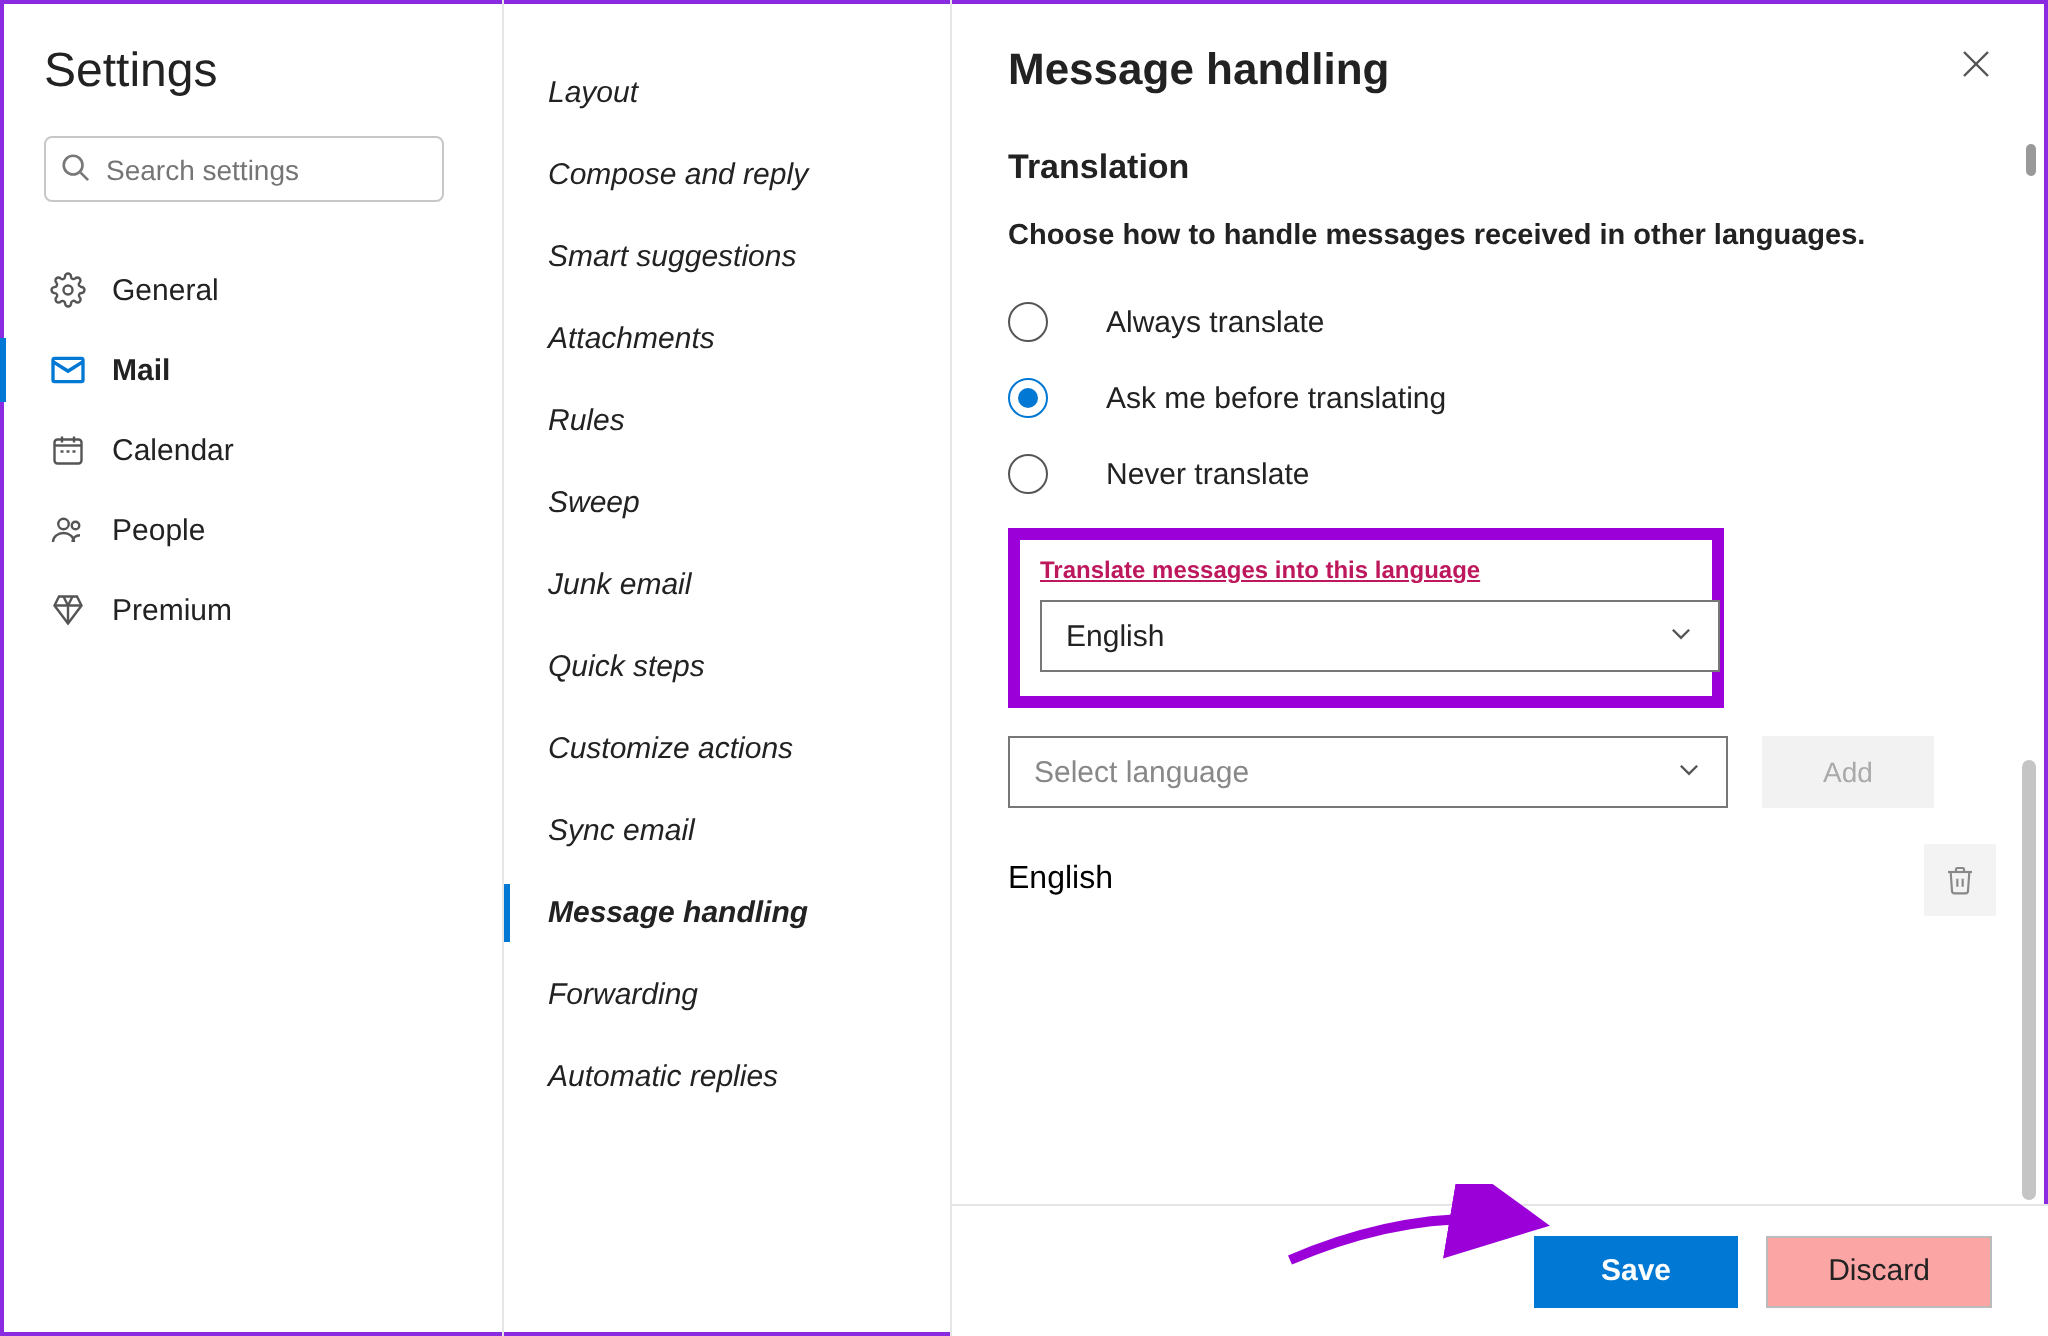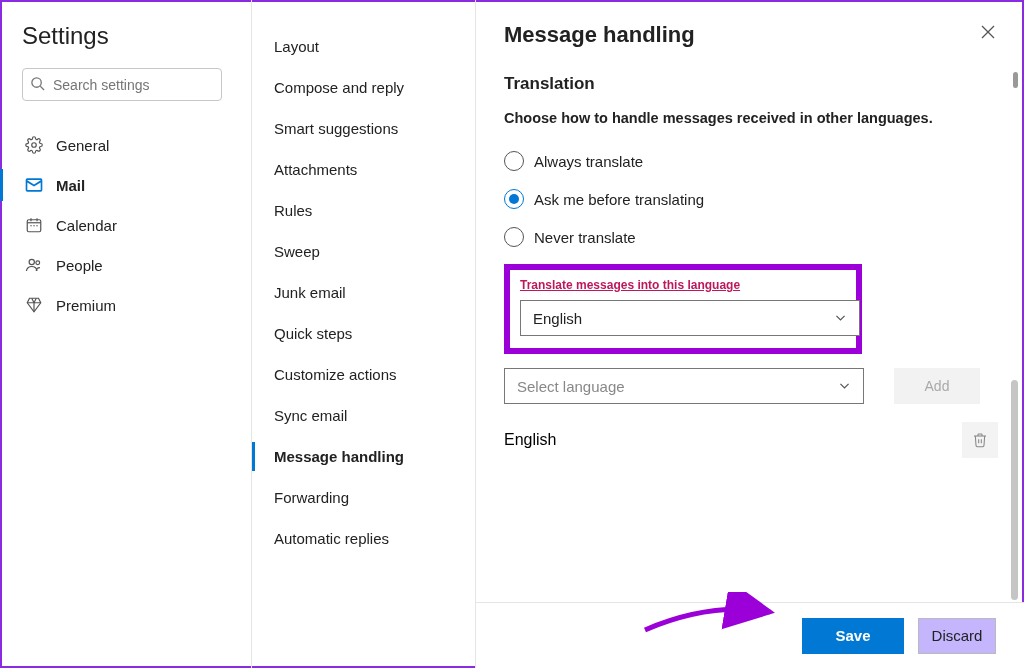--- a/index.html
+++ b/index.html
@@ -13,48 +13,48 @@
   .search-input { width: 200px; height: 33px; border: 1px solid #c7c7c7; border-radius: 4px; padding: 0 10px 0 30px; font-size: 14px; color: #555; }
   .search-icon { position: absolute; left: 8px; top: 8px; color: #777; }
   .nav-list { list-style: none; }
   .nav-item { display: flex; align-items: center; height: 40px; font-size: 15px; color: #222; cursor: pointer; position: relative; padding-left: 2px; }
   .nav-item.selected { font-weight: 700; }
   .nav-item.selected::before { content: ""; position: absolute; left: -22px; top: 4px; bottom: 4px; width: 3px; background: #0078d4; }
   .nav-item .n-icon { width: 20px; height: 20px; margin-right: 12px; display: inline-flex; align-items: center; justify-content: center; color: #555; }
   .nav-item.selected .n-icon { color: #0078d4; }
 
   
-  .mid-pane { position: absolute; left: 252px; top: 0; width: 224px; height: 100%; border-right: 1px solid #e5e5e5; padding: 26px 0 0 0; }
+  .mid-pane { position: absolute; left: 252px; top: 0; width: 224px; height: 100%; border-right: 1px solid #e5e5e5; padding: 26px 0 0 0; font-style: italic; }
   .sub-list { list-style: none; }
   .sub-item { height: 41px; display: flex; align-items: center; padding-left: 22px; font-size: 15px; color: #222; cursor: pointer; position: relative; }
   .sub-item.selected { font-weight: 700; }
   .sub-item.selected::before { content: ""; position: absolute; left: 0; top: 6px; bottom: 6px; width: 3px; background: #0078d4; }
 
   
   .right-pane { position: absolute; left: 476px; top: 0; right: 0; height: 100%; padding: 22px 28px 0 28px; }
   .pane-title { font-size: 22px; font-weight: 600; color: #222; margin-bottom: 26px; }
   .close-x { position: absolute; right: 28px; top: 24px; cursor: pointer; color: #555; }
   .section-title { font-size: 17px; font-weight: 600; color: #222; margin-bottom: 16px; }
   .desc { font-size: 14.5px; font-weight: 600; color: #222; margin-bottom: 16px; }
-  .radio-row { display: flex; align-items: center; height: 38px; }
+  .radio-row { display: flex; align-items: center; height: 38px; gap: 19px; }
   .radio { width: 20px; height: 20px; border: 1px solid #555; border-radius: 50%; margin-right: 10px; display: inline-flex; align-items: center; justify-content: center; }
   .radio.checked { border: 1px solid #0078d4; }
   .radio.checked .dot { width: 10px; height: 10px; background: #0078d4; border-radius: 50%; }
   .radio-label { font-size: 15px; color: #222; }
   .highlight-box { border: 6px solid #9b00d9; padding: 8px 10px 12px 10px; margin-top: 8px; margin-bottom: 14px; width: 358px; }
   .sub-label { font-size: 12px; font-weight: 600; color: #be185d; margin-bottom: 8px; text-decoration: underline; }
   .select-box { width: 340px; height: 36px; border: 1px solid #777; display: flex; align-items: center; justify-content: space-between; padding: 0 12px; font-size: 15px; color: #222; cursor: pointer; background: #fff; }
-  .select-row { display: flex; align-items: center; gap: 30px; margin-top: 12px; }
+  .select-row { display: flex; align-items: center; gap: 17px; margin-top: 12px; }
   .select-disabled { color: #888; }
   .add-btn { width: 86px; height: 36px; background: #f2f2f2; color: #aaa; font-size: 14px; text-align: center; line-height: 36px; cursor: default; }
   .lang-item { display: flex; align-items: center; justify-content: space-between; margin-top: 18px; width: 494px; }
   .trash { width: 36px; height: 36px; background: #f3f3f3; display: inline-flex; align-items: center; justify-content: center; cursor: pointer; }
   .footer { position: absolute; left: 476px; right: 0; bottom: 0; height: 66px; border-top: 1px solid #e5e5e5; display: flex; align-items: center; justify-content: flex-end; padding-right: 28px; gap: 14px; background: #fff; }
   .btn-primary { width: 102px; height: 36px; background: #0078d4; color: #fff; border: none; font-size: 15px; font-weight: 600; cursor: pointer; text-align: center; }
-  .btn-secondary { width: 78px; height: 36px; background: #c4b5fd; border: 1px solid #bbb; color: #222; font-size: 15px; cursor: pointer; }
+  .btn-secondary { width: 113px; height: 36px; background: #fca5a5; border: 1px solid #bbb; color: #222; font-size: 15px; cursor: pointer; }
   .arrow { position: absolute; left: 640px; bottom: 26px; pointer-events: none; }
   .scrollbar { position: absolute; right: 6px; top: 72px; width: 5px; height: 16px; background: #999; border-radius: 3px; }
   .scrollbar2 { position: absolute; right: 6px; top: 380px; width: 7px; height: 220px; background: #c5c5c5; border-radius: 4px; }
 </style>
 </head>
 <body>
 <div class="frame"></div>
 
 <div class="left-pane">
   <div class="settings-title">Settings</div>

